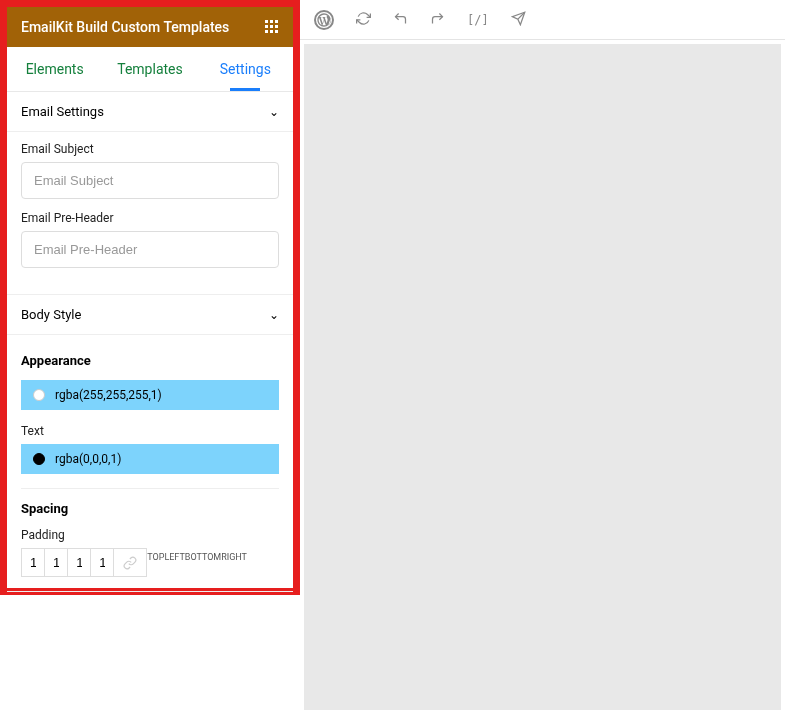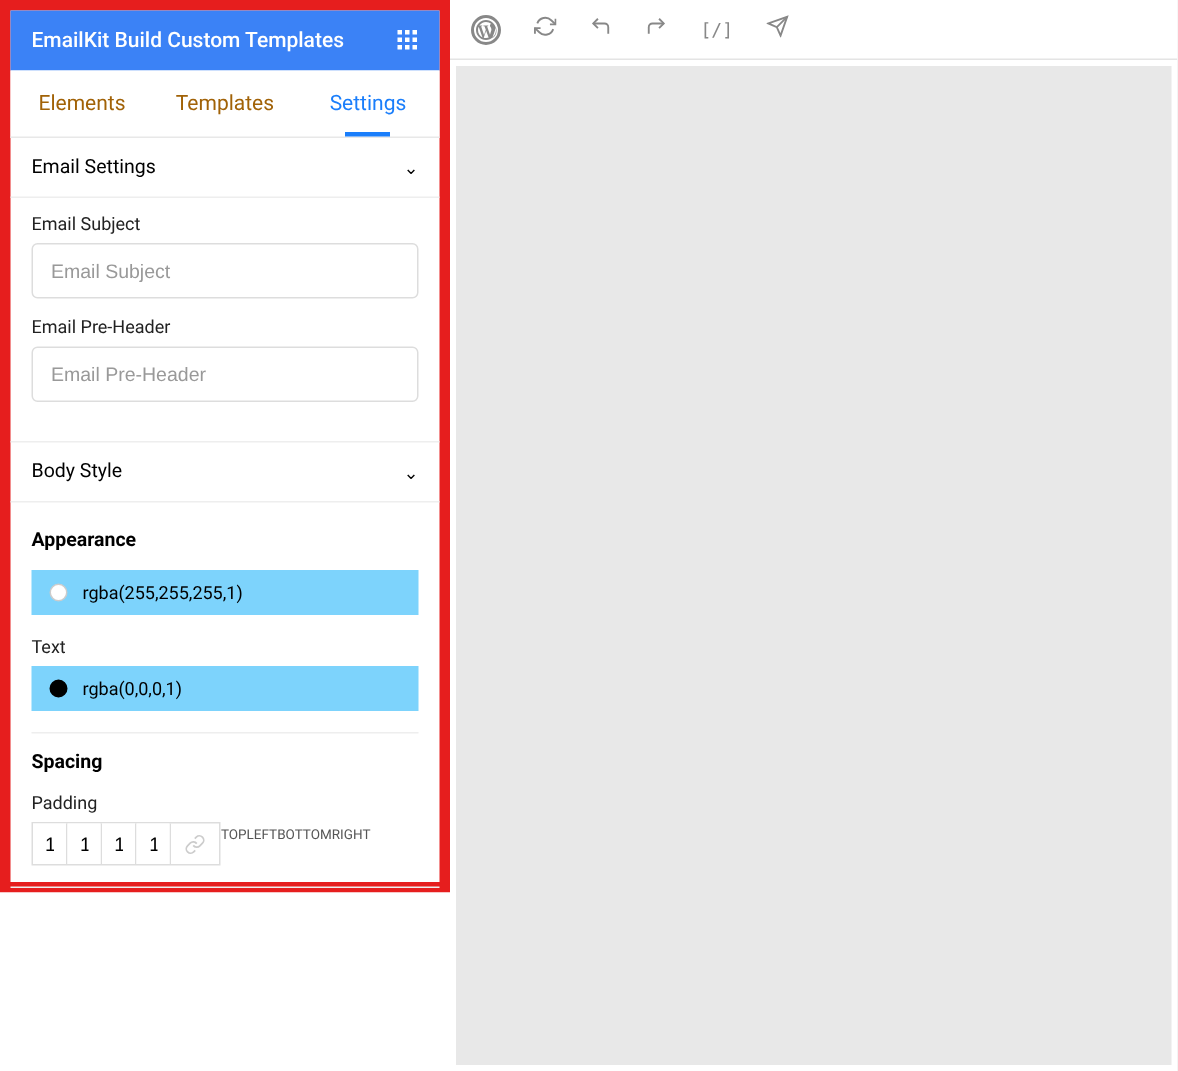--- a/index.html
+++ b/index.html
@@ -13,21 +13,21 @@
     }
     .left-panel {
       width: 300px;
       background: #fff;
       border: 7px solid #e61e1e;
       display: flex;
       flex-direction: column;
       height: 595px;
     }
     .panel-header {
-      background: #3b82f6;
+      background: #a16207;
       color: #fff;
       padding: 12px 14px;
       display: flex;
       justify-content: space-between;
       align-items: center;
       font-size: 14px;
       font-weight: 500;
     }
     .grid-icon {
       width: 14px;
@@ -45,21 +45,21 @@
     .tabs {
       display: flex;
       border-bottom: 1px solid #e8e8e8;
       background: #fff;
     }
     .tab {
       flex: 1;
       text-align: center;
       padding: 14px 0;
       font-size: 14px;
-      color: #a16207;
+      color: #15803d;
       cursor: pointer;
       position: relative;
     }
     .tab.active {
       color: #1a7efb;
     }
     .tab.active::after {
       content: "";
       position: absolute;
       bottom: 0;

